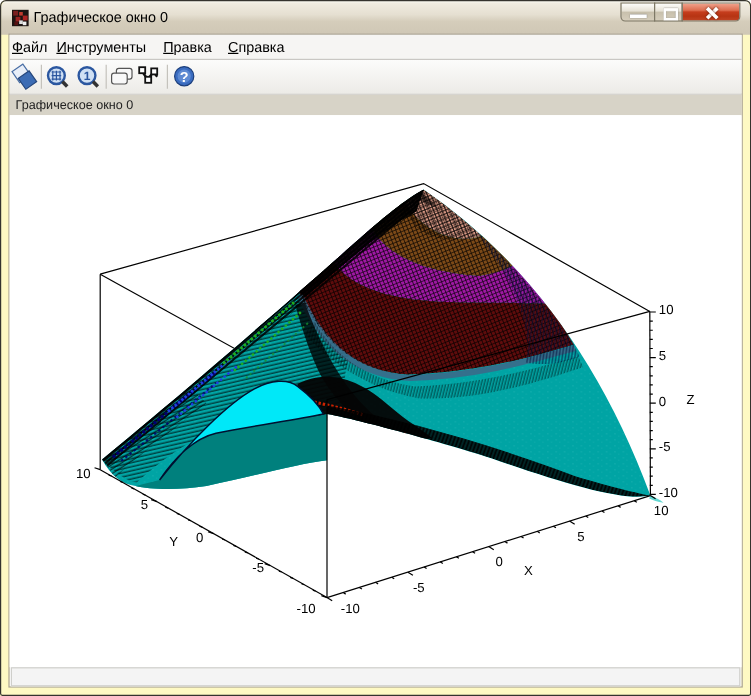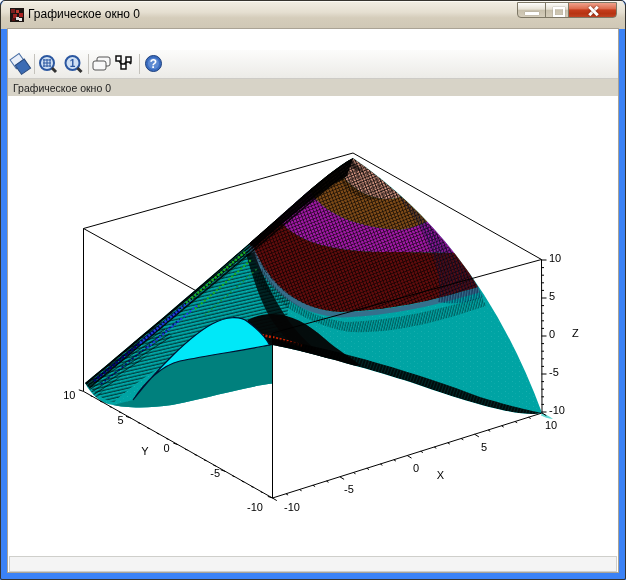--- a/index.html
+++ b/index.html
@@ -1,18 +1,18 @@
 <!DOCTYPE html>
 <html><head>
 <meta charset="utf-8">
 <style>
 html,body{margin:0;padding:0;width:626px;height:580px;overflow:hidden;
   font-family:"Liberation Sans",sans-serif;}
 #win{position:absolute;left:0;top:0;width:626px;height:580px;
-  background:#3b82f6;border-radius:5px 5px 0 0;}
+  background:#fef9c3;border-radius:5px 5px 0 0;}
 
 #win:before{content:"";position:absolute;left:0;top:0;right:0;bottom:0;
   border:1px solid #35332e;border-radius:5px 5px 2px 2px;pointer-events:none;z-index:50;}
 #titlebar{position:absolute;left:1px;top:1px;width:624px;height:28px;
   background:linear-gradient(#f2eee3 0%,#e5dfd1 40%,#d5cdbb 60%,#cfc7b5 100%);
   border-radius:5px 5px 0 0;}
 #titlebar .hl{position:absolute;left:1px;top:0px;width:622px;height:1px;background:#fbf9f3;}
 #ticon{position:absolute;left:9px;top:7px;width:14px;height:14px;}
 #ttext{position:absolute;left:27px;top:6px;font-size:12px;color:#000;}
 
@@ -70,20 +70,26 @@
         </div>
       <div class="cb" id="bmax">
           <div class="g"></div>
         </div>
       <div class="cb" id="bclose">
           <div class="g"></div>
         </div>
     </div>
   </div>
   <div id="client">
+    <div id="menubar">
+      <span style="left:2px"><u>Ф</u>айл</span>
+      <span style="left:39px"><u>И</u>нструменты</span>
+      <span style="left:128px"><u>П</u>равка</span>
+      <span style="left:182px"><u>С</u>правка</span>
+    </div>
     <div id="toolbar">
       <svg width="610" height="28" viewBox="0 0 610 28">
 
         <g transform="translate(3,4)">
           <rect x="1" y="2" width="11" height="11" transform="rotate(-35 6 7)" fill="#e8eef8" stroke="#4a6fa5"></rect>
           <rect x="6" y="7" width="11" height="11" transform="rotate(-35 12 12)" fill="#3c6cb4" stroke="#26477c"></rect>
         </g>
         <line class="s" x1="26.5" y1="4" x2="26.5" y2="24" stroke="#c4c2bc"></line>
 
         <g transform="translate(31,5)">

